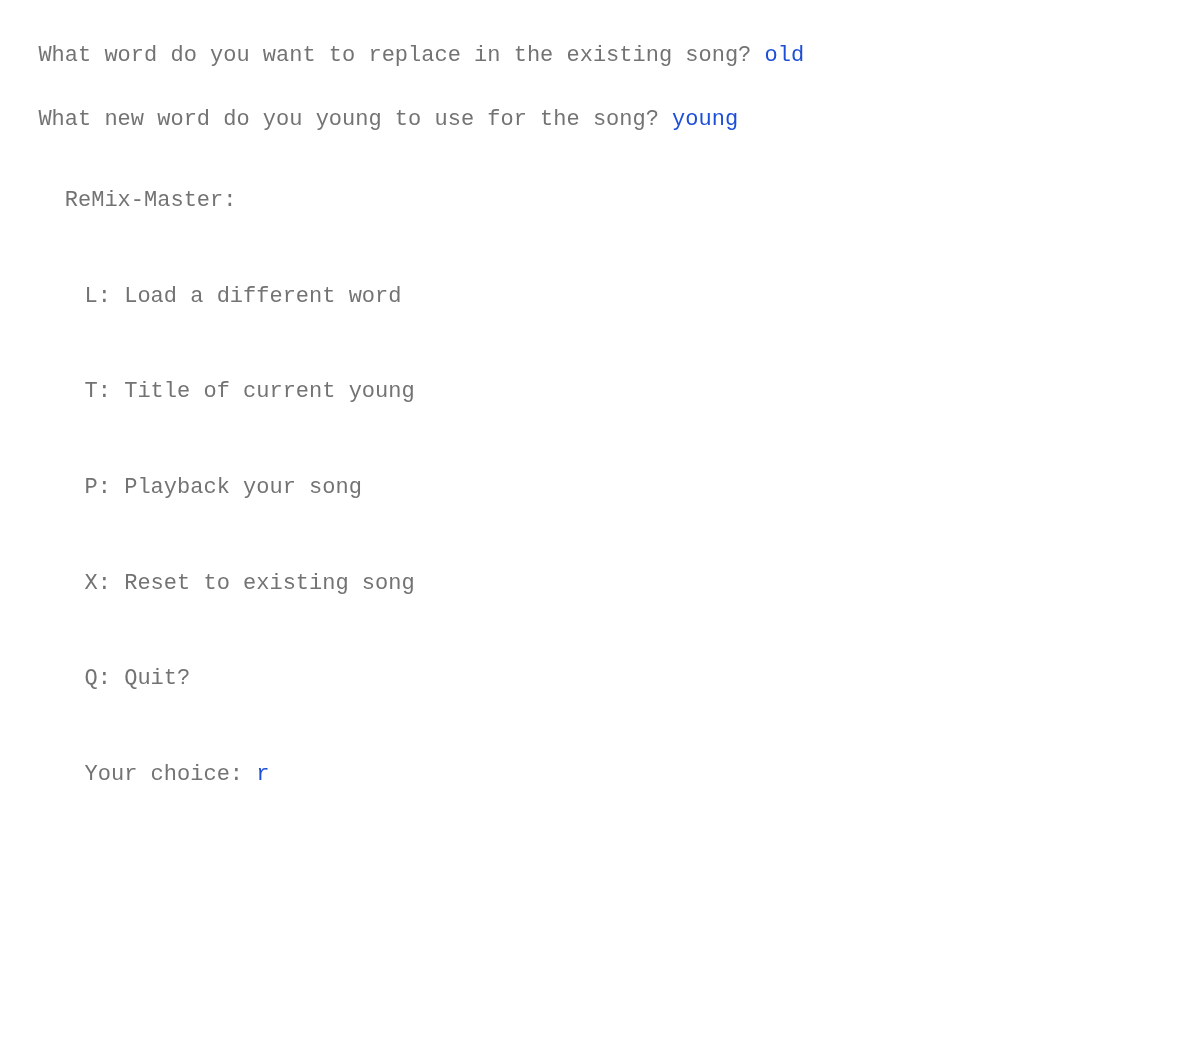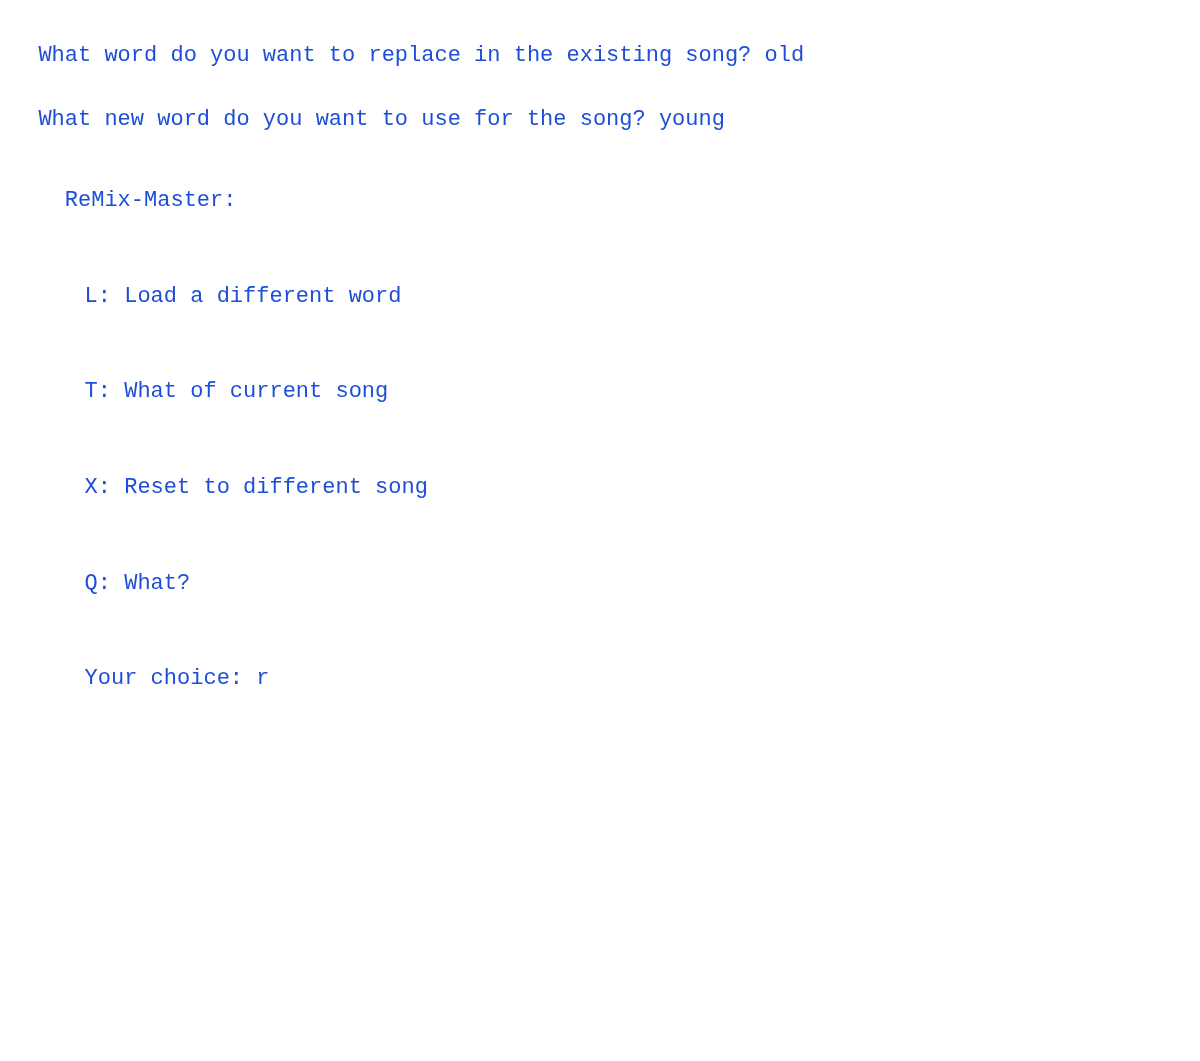--- a/index.html
+++ b/index.html
@@ -21,59 +21,62 @@
     .terminal-line {
       line-height: 1.45;
       white-space: pre;
     }
 
     .black-text {
       color: #1d4ed8;
     }
 
     .blue-text {
-      color: #1d4ed8;
+      color: #737373;
     }
 
     .indent {
       padding-left: 1.5ch;
     }
 
     .spacer {
       height: 0.8em;
     }
   </style>
 </head>
 <body>
 
 <div class="terminal-line">
   <span class="blue-text">What word do you want to replace in the existing song? </span><span class="black-text">old</span>
 </div>
 
 <div class="terminal-line">
-  <span class="blue-text">What new word do you want to use for the song? </span><span class="black-text">young</span>
+  <span class="blue-text">What new word do you young to use for the song? </span><span class="black-text">young</span>
 </div>
 
 <div class="spacer"></div>
 
 <div>
   <div class="terminal-line">
     <span class="blue-text">ReMix-Master:</span>
   </div>
   <div class="terminal-line indent">
     <span class="blue-text">L: Load a different word</span>
   </div>
   <div class="terminal-line indent">
-    <span class="blue-text">T: What of current song</span>
+    <span class="blue-text">T: Title of current young</span>
   </div>
   <div class="terminal-line indent">
-    <span class="blue-text">X: Reset to different song</span>
+    <span class="blue-text">P: Playback your song</span>
   </div>
   <div class="terminal-line indent">
-    <span class="blue-text">Q: What?</span>
+    <span class="blue-text">X: Reset to existing song</span>
+  </div>
+  <div class="terminal-line indent">
+    <span class="blue-text">Q: Quit?</span>
   </div>
   <div class="terminal-line indent">
     <span class="blue-text">Your choice: </span><span class="black-text">r</span>
   </div>
 </div>
 
 <div class="spacer"></div>
 
 <div>
   <div class="terminal-line">

